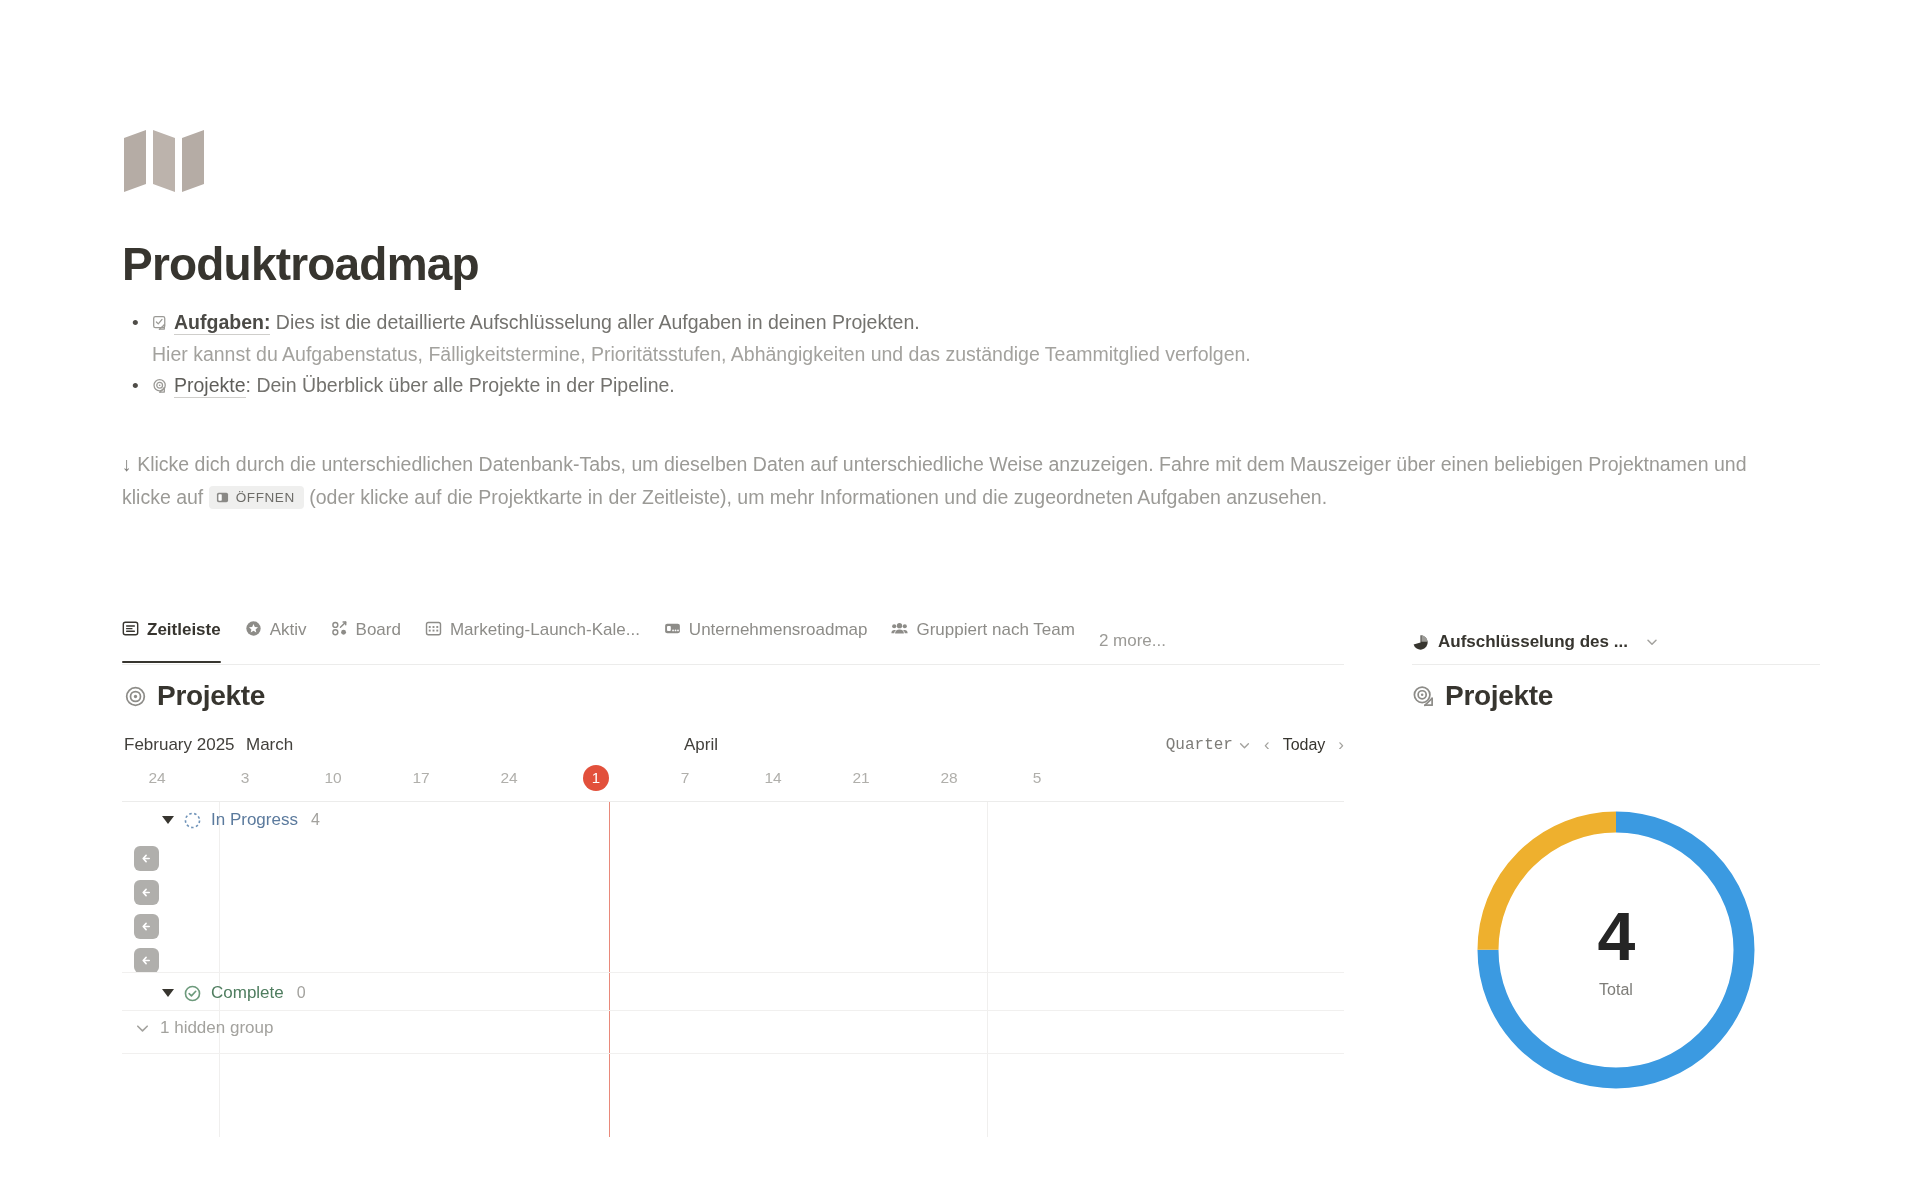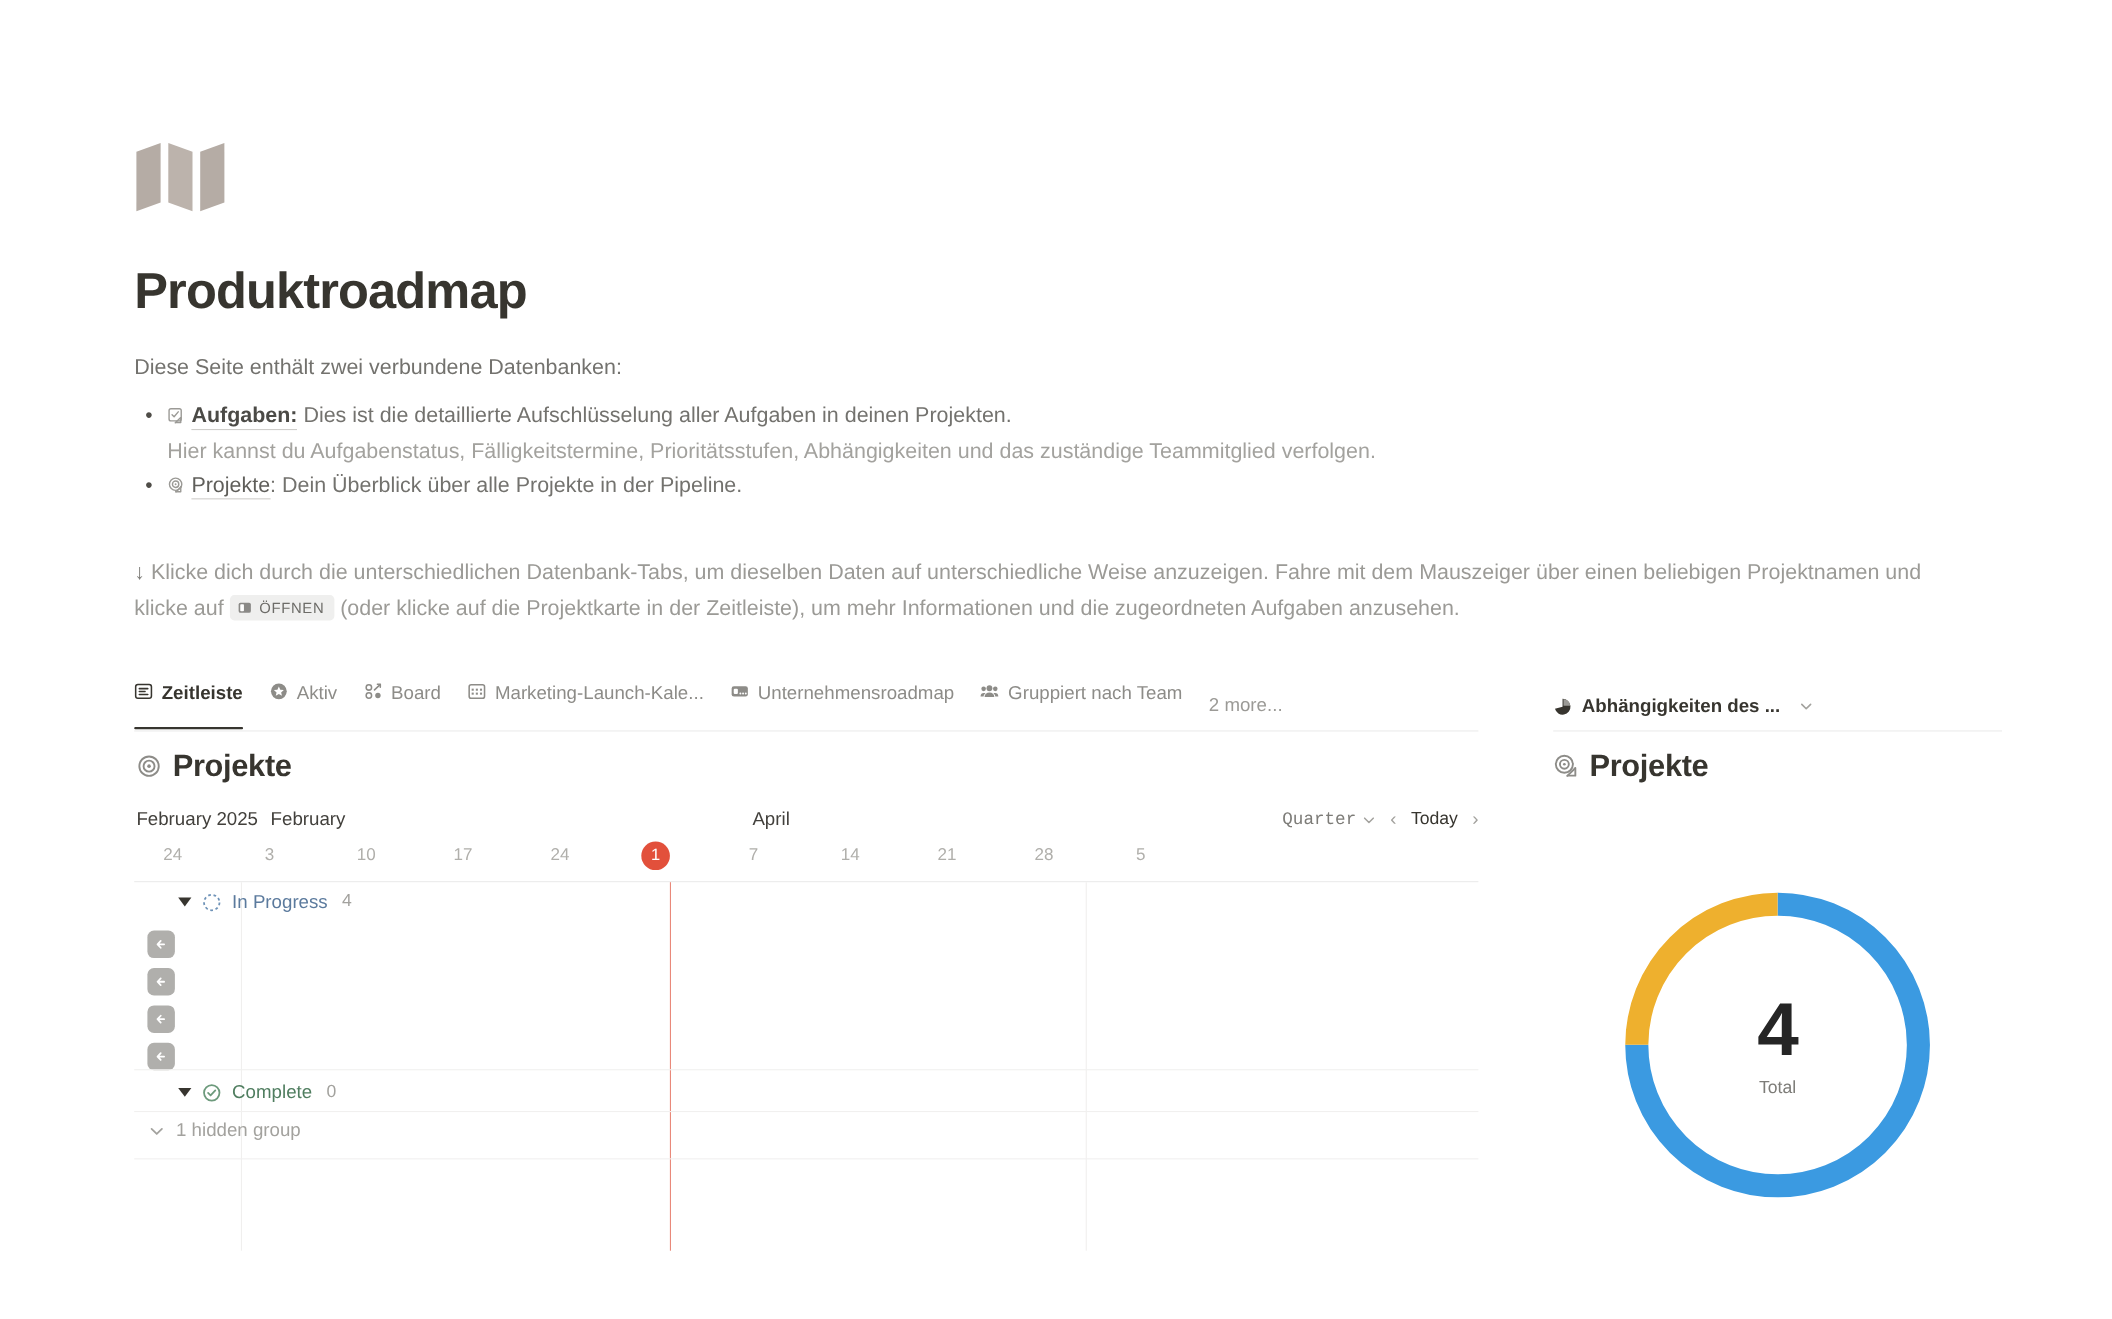--- a/index.html
+++ b/index.html
@@ -396,21 +396,20 @@
   <div class="content">
 
     <svg class="page-icon" viewBox="0 0 88 66" aria-hidden="true">
       <path d="M2 10 L24 2 L24 56 L2 64 Z" fill="#b5aca5"></path>
       <path d="M31 2 L53 10 L53 64 L31 56 Z" fill="#bcb3ac"></path>
       <path d="M60 10 L82 2 L82 56 L60 64 Z" fill="#b5aca5"></path>
     </svg>
 
     <h1 class="page-title">Produktroadmap</h1>
 
-    <div class="intro-line">Diese Seite enthält zwei verbundene Datenbanken:</div>
 
     <ul class="db-list">
       <li>
         <svg class="inline-ico" viewBox="0 0 20 20" aria-hidden="true">
           <rect x="2" y="1.8" width="13" height="13" rx="2" fill="none" stroke="#9b9a96" stroke-width="1.5"></rect>
           <path d="M5.2 8.2 L7.4 10.4 L11.8 5.2" fill="none" stroke="#9b9a96" stroke-width="1.5" stroke-linecap="round" stroke-linejoin="round"></path>
           <path d="M9 16.6 L14.5 16.6 L14.5 11.4" fill="none" stroke="#9b9a96" stroke-width="1.5" stroke-linecap="round" stroke-linejoin="round"></path>
           <path d="M8.6 16.9 L14.2 11.6" fill="none" stroke="#9b9a96" stroke-width="1.5" stroke-linecap="round"></path>
         </svg><a class="dblink bold">Aufgaben:</a><span> Dies ist die detaillierte Aufschlüsselung aller Aufgaben in deinen Projekten.</span>
         <div class="sub-line">Hier kannst du Aufgabenstatus, Fälligkeitstermine, Prioritätsstufen, Abhängigkeiten und das zuständige Teammitglied verfolgen.</div>
@@ -504,21 +503,21 @@
     </div>
 
     <div class="tab-more">2 more...</div>
   </div>
 
   <div class="panel-tabbar">
     <svg class="pico" viewBox="0 0 18 18" aria-hidden="true">
       <path d="M9 9 L9 1.4 A7.6 7.6 0 1 1 1.7 11 Z" fill="#37352f"></path>
       <path d="M9.9 1.45 A7.6 7.6 0 0 1 16.5 8.1 L9.9 8.1 Z" fill="#9b9a96"></path>
     </svg>
-    <span class="ptitle">Abhängigkeiten des ...</span>
+    <span class="ptitle">Aufschlüsselung des ...</span>
     <svg class="chev" width="14" height="14" viewBox="0 0 14 14" aria-hidden="true">
       <path d="M3 5.3 L7 9.3 L11 5.3" fill="none" stroke="#a3a29e" stroke-width="1.5" stroke-linecap="round" stroke-linejoin="round"></path>
     </svg>
   </div>
 
   <div class="sec-head" id="left-sec-head">
     <svg class="sico" viewBox="0 0 24 24" aria-hidden="true">
       <circle cx="12" cy="12" r="9.2" fill="none" stroke="#8d8c88" stroke-width="1.8"></circle>
       <circle cx="12" cy="12" r="5.2" fill="none" stroke="#8d8c88" stroke-width="1.8"></circle>
       <circle cx="12" cy="12" r="1.7" fill="#8d8c88"></circle>
@@ -534,21 +533,21 @@
       <path d="M13.6 21 L21 21 L21 13.8" fill="none" stroke="#8d8c88" stroke-width="1.8" stroke-linecap="round" stroke-linejoin="round"></path>
       <path d="M13.4 21.2 L20.6 14.2" fill="none" stroke="#8d8c88" stroke-width="1.8" stroke-linecap="round"></path>
     </svg>
     <span class="stxt">Projekte</span>
   </div>
 
   <div class="timeline">
 
     <div class="tl-topbar">
       <div class="tl-month" style="left:2px">February 2025</div>
-      <div class="tl-month" style="left:124px">February</div>
+      <div class="tl-month" style="left:124px">March</div>
       <div class="tl-month" style="left:562px">April</div>
 
       <div class="tl-ctrls">
         <span class="qsel">
           <span>Quarter</span>
           <svg width="13" height="13" viewBox="0 0 13 13" aria-hidden="true">
             <path d="M2.6 4.8 L6.5 8.7 L10.4 4.8" fill="none" stroke="#a3a29e" stroke-width="1.4" stroke-linecap="round" stroke-linejoin="round"></path>
           </svg>
         </span>
         <span class="navbtn">‹</span>

